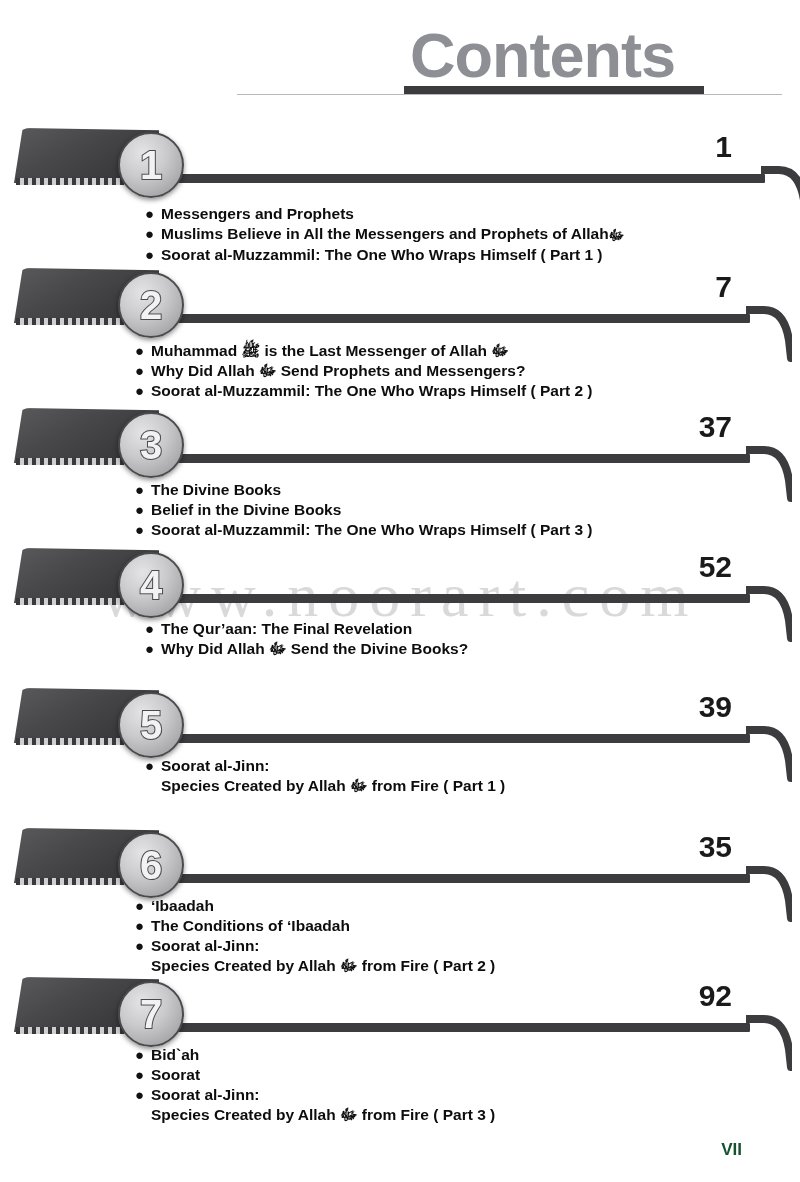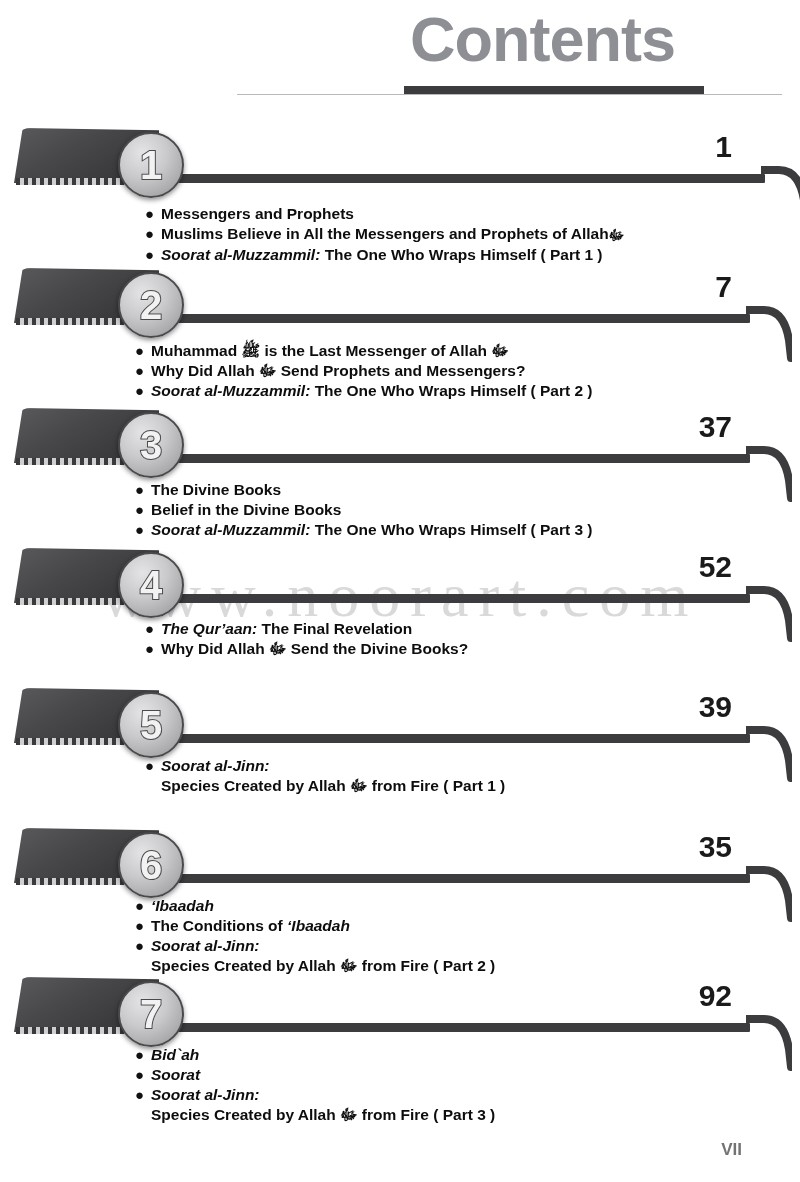--- a/index.html
+++ b/index.html
@@ -38,21 +38,21 @@
     position: absolute;
     left: 0;
     top: 0;
     width: 800px;
     height: 110px;
     z-index: 2;
   }
   #contents-title {
     position: absolute;
     right: 125px;
-    top: 8px;
+    top: 24px;
     font-size: 63px;
     font-weight: bold;
     color: #8d8f94;
     letter-spacing: -1px;
     line-height: 1;
   }
   #title-bar {
     position: absolute;
     left: 404px;
     top: 86px;
@@ -183,21 +183,21 @@
     flex: 0 0 16px;
     font-size: 15px;
     line-height: 20px;
     color: #111;
     text-align: left;
   }
   .entry-text {
     flex: 1 1 auto;
     padding-right: 8px;
   }
-  .entry-text .it { font-style: italic; }
+  .entry-text .it { }
   .honor {
     font-size: 14px;
     font-family: "DejaVu Sans", sans-serif;
     vertical-align: -1px;
   }
   .line2 { display: block; }
 </style>
 </head>
 <body>
 
@@ -403,13 +403,13 @@
           <span class="entry-text"><span class="it">Soorat</span></span>
         </div>
         <div class="entry two-line page-top">
           <span class="bullet">●</span>
           <span class="entry-text"><span class="it">Soorat al-Jinn:</span><span class="line2">Species Created by Allah ﷻ from Fire ( Part 3 )</span></span>
         </div>
       </div>
     </div>
   </div>
 
-<div id="footer" style="position:absolute; right:58px; bottom:22px; font-size:17px; font-weight:bold; color:#737373; z-index:10;">VII</div>
+<div id="footer" style="position:absolute; right:58px; bottom:22px; font-size:17px; font-weight:bold; color:#14532d; z-index:10;">VII</div>
 
 </body></html>

